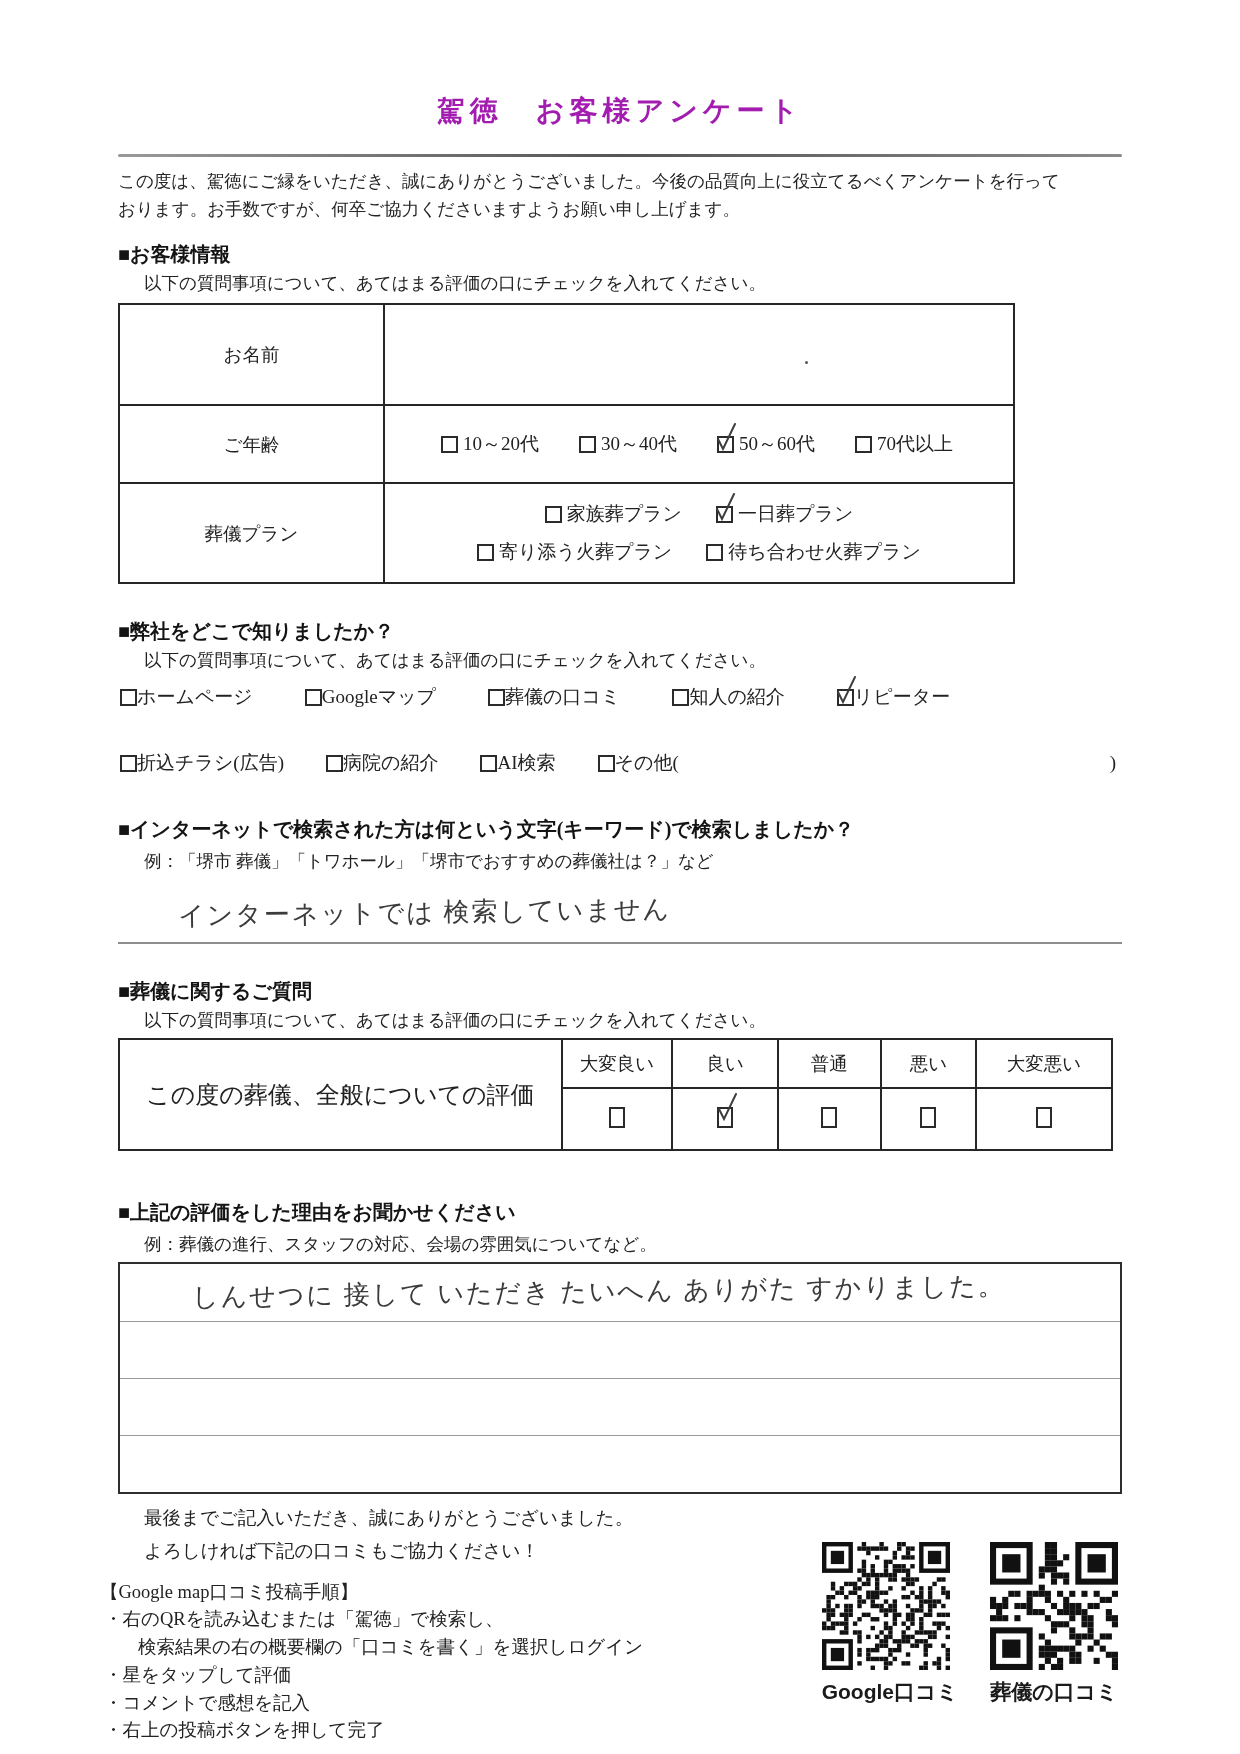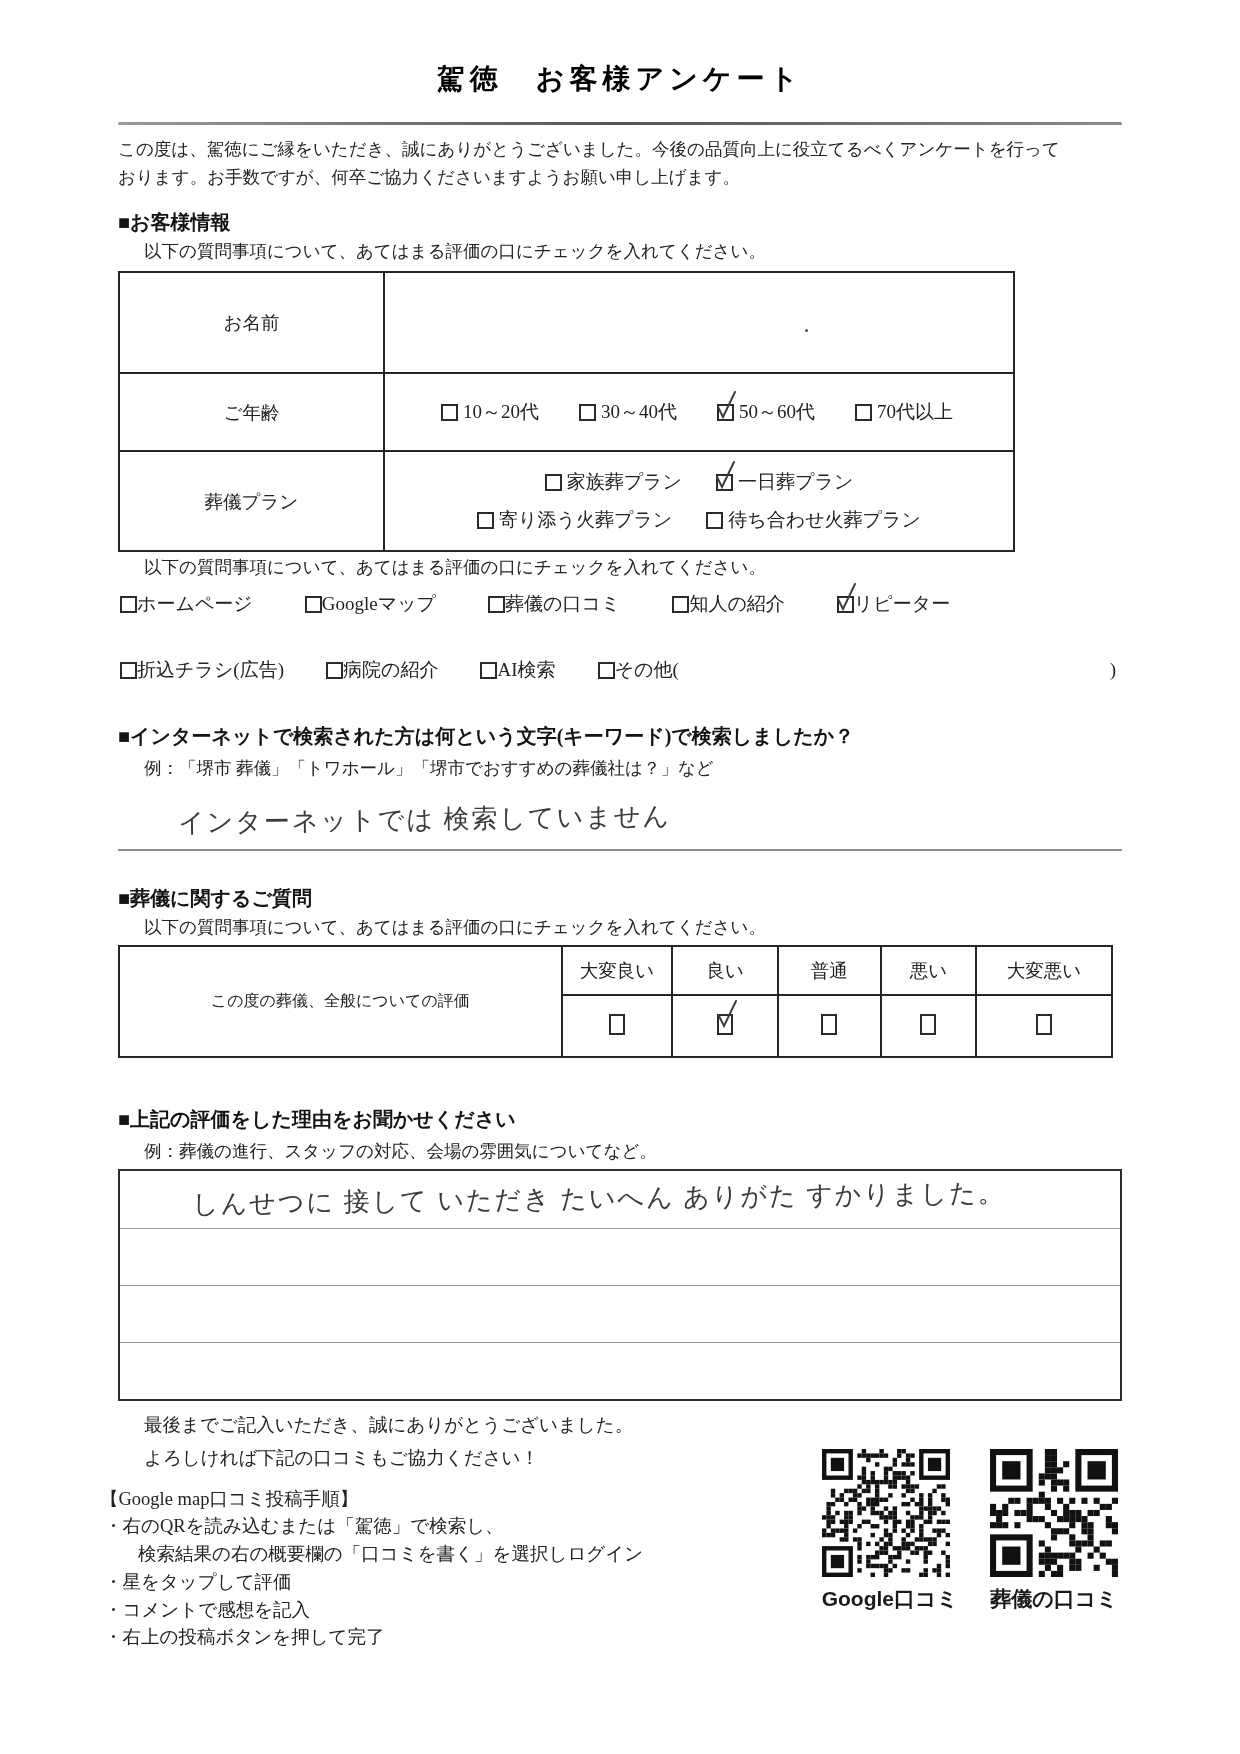--- a/index.html
+++ b/index.html
@@ -4,21 +4,21 @@
 <style>
   * { margin:0; padding:0; box-sizing:border-box; }
   html,body { background:#ffffff; }
   body {
     width:1240px; height:1754px; position:relative; overflow:hidden;
     font-family:"Liberation Serif", serif;
     color:#222222;
   }
   .content { padding:0 118px; }
 
-  .title { text-align:center; font-size:28px; font-weight:bold; letter-spacing:5px; padding-top:60px; color:#000000; }
+  .title { text-align:center; font-size:28px; font-weight:bold; letter-spacing:5px; padding-top:92px; color:#a21caf; }
   .rule { height:3px; background:linear-gradient(90deg,#9a9a9a,#555,#8a8a8a); margin-top:24px; border-radius:2px; }
   .intro { margin-top:10px; font-size:17.5px; line-height:1.6; color:#252525; }
 
   .sec-heading { font-size:20px; font-weight:bold; color:#141414; }
   .instruction { font-size:17.5px; margin-left:26px; margin-top:3px; }
 
   
   .cbw { position:relative; display:inline-block; width:17px; height:17px; flex:0 0 17px; }
   .cb  { position:absolute; inset:0; border:2px solid #2b2b2b; background:#fff; }
   .check { position:absolute; left:-4px; top:-15px; width:27px; height:33px; }
@@ -52,21 +52,21 @@
     font-family:cursive;
     color:#3b3b3b; font-size:26px; letter-spacing:2px;
     transform:rotate(-0.8deg); display:inline-block;
   }
   .kw-answer { margin-left:60px; margin-top:22px; }
   .underline { height:2px; background:#8d8d8d; margin-top:12px; }
 
   
   table.rating { border-collapse:collapse; margin-top:6px; width:995px; }
   table.rating td { border:2px solid #262626; text-align:center; }
-  td.question { width:440px; font-size:16px; }
+  td.question { width:440px; font-size:24px; }
   td.rhead { height:49px; font-size:18.5px; }
   td.rbox { height:62px; }
   .c0{width:110px}.c1{width:105px}.c2{width:102px}.c3{width:95px}.c4{width:135px}
   .rbox .cbw { width:16px; height:21px; }
   .rbox .check { left:-3px; top:-16px; }
 
   
   .comment-box { margin-top:6px; width:1004px; border:2px solid #2e2e2e; background:#fff; }
   .box-row { height:57px; }
   .box-row + .box-row { border-top:1px solid #9a9a9a; }
@@ -176,20 +176,21 @@
                   <span class="cb"></span>
                 </span>
             <span>待ち合わせ火葬プラン</span>
           </span>
         </div>
       </td>
     </tr>
   </tbody>
     </table>
 
+  <div class="sec-heading" style="margin-top:34px">■弊社をどこで知りましたか？</div>
   <div class="instruction">以下の質問事項について、あてはまる評価の口にチェックを入れてください。</div>
 
   <div class="src-row row1">
     <span class="src-item">
       <span class="cbw">
           <span class="cb"></span>
         </span>
       <span>ホームページ</span>
     </span>
     <span class="src-item">

